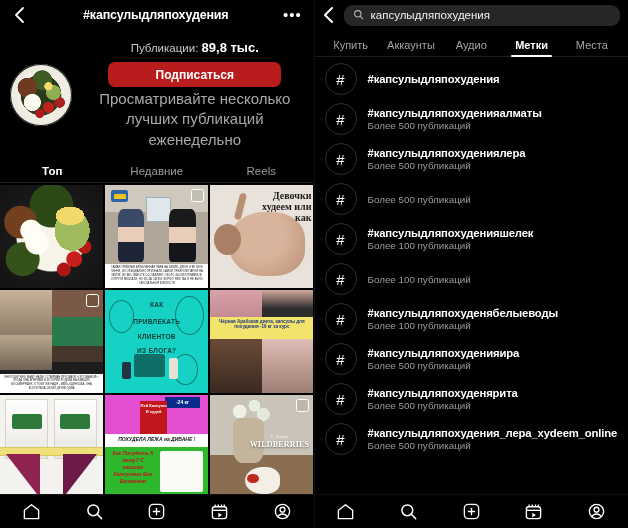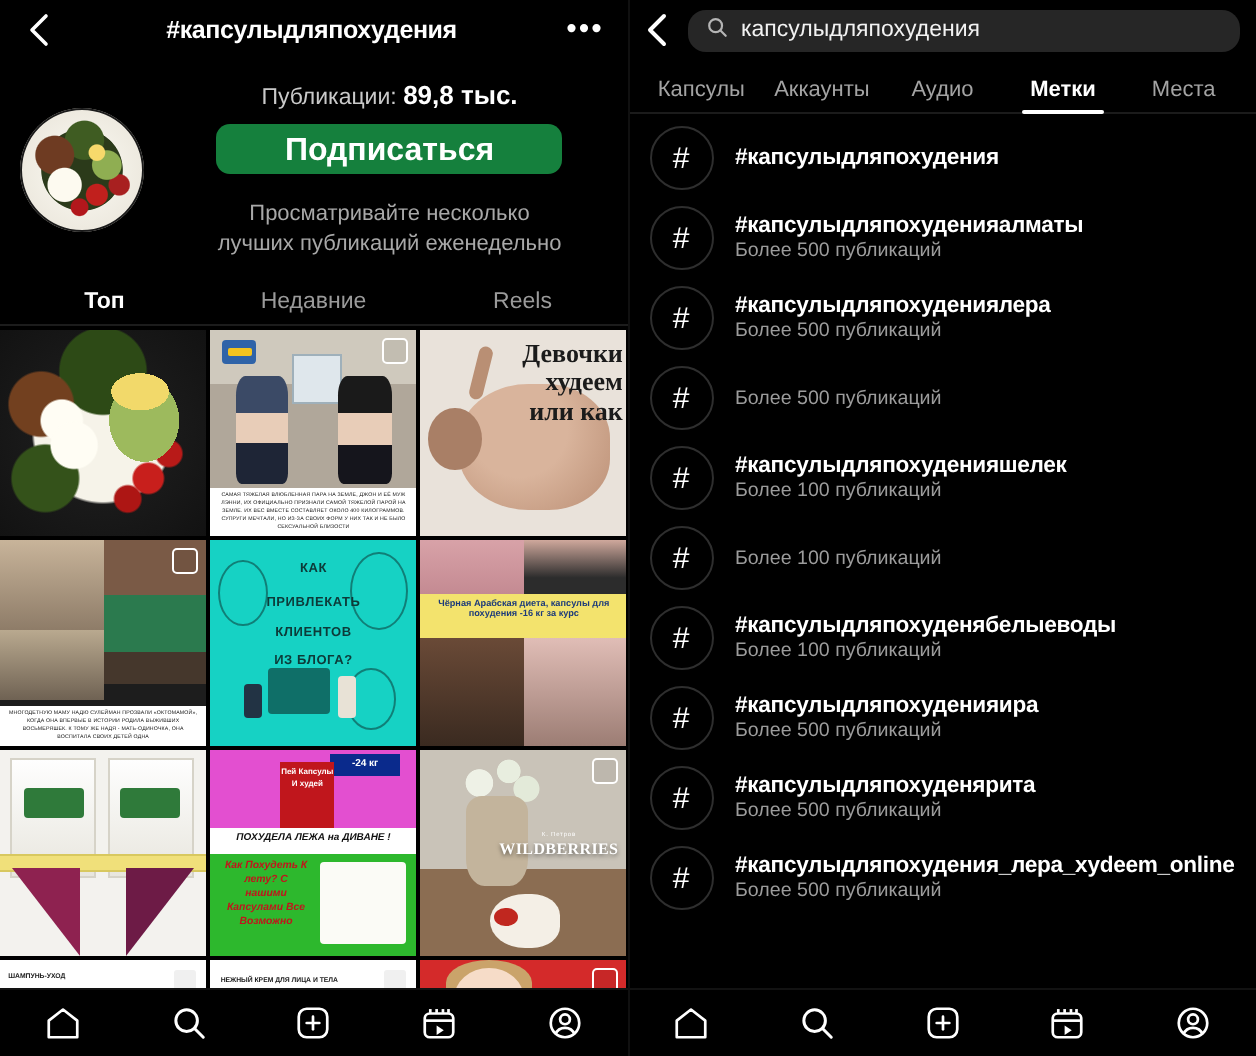--- a/index.html
+++ b/index.html
@@ -33,24 +33,24 @@
       radial-gradient(circle at 80% 62%, #a82020 0 8%, rgba(168,32,32,0) 9%),
       radial-gradient(circle at 50% 50%, #2b3a1a 0 46%, #f2efe6 47%, #e7e2d6 100%);
     background-color:#eceade;
     box-shadow:inset 0 0 0 1px #1b1b1b;
   }
   .pstats{flex:1;padding-left:14px;text-align:center;}
   .pcount{font-size:11.5px;color:#c9c9c9;margin-top:2px;}
   .pcount b{color:#fff;font-size:13px;font-weight:bold;}
   .follow-btn{
     display:block;margin:7px auto 0 auto;width:173px;height:25px;line-height:25px;
-    background:#15803d;border-radius:7px;color:#fff;font-size:16px;font-weight:bold;
+    background:#b91c1c;border-radius:7px;color:#fff;font-size:12px;font-weight:bold;
     text-align:center;border:0;cursor:pointer;font-family:inherit;
   }
-  .phint{margin-top:13px;font-size:11px;color:#a8a8a8;line-height:1.35;}
+  .phint{margin-top:2px;font-size:15px;color:#a8a8a8;line-height:1.35;}
 
   .tabs{display:flex;height:22px;align-items:center;border-bottom:1px solid #1c1c1c;margin-top:6px;}
   .tab{flex:1;text-align:center;font-size:11.5px;color:#9a9a9a;cursor:pointer;}
   .tab.active{color:#fff;font-weight:bold;text-align:center;}
 
   .grid{display:grid;grid-template-columns:repeat(3,1fr);gap:2px;padding:2px 0 0 0;}
   .cell{position:relative;width:100%;padding-top:100%;overflow:hidden;background:#111;}
   .cell > .art{position:absolute;inset:0;}
   .multi{position:absolute;top:4px;right:4px;width:11px;height:11px;border:1.5px solid #fff;border-radius:2.5px;background:rgba(0,0,0,.06);}
   .multi::before{content:"";position:absolute;top:-3px;right:-3px;width:11px;height:11px;border:1.5px solid #fff;border-radius:2.5px;z-index:-1;}
@@ -84,21 +84,21 @@
   .a-couple .f1{left:12%;background:linear-gradient(#3b4a66 0 34%,#e8cdb8 34% 62%,#1e2536 62% 100%);}
   .a-couple .f2{right:12%;background:linear-gradient(#1a1a1a 0 34%,#e8cdb8 34% 64%,#15151c 64% 100%);}
   .a-couple .board{position:absolute;top:12%;left:40%;width:22%;height:22%;background:#dfe7ec;border:1px solid #9fb0ba;}
   .a-couple .tbl{position:absolute;top:5%;left:6%;width:16%;height:12%;background:#2f63a8;border-radius:2px;}
   .a-couple .tbl::after{content:"";position:absolute;left:14%;top:30%;width:72%;height:40%;background:#f3c31f;border-radius:1px;}
 
   .a-meme{background:#e9e2da;}
   .a-meme .body{position:absolute;left:18%;top:26%;width:74%;height:62%;border-radius:46% 42% 40% 46%;background:radial-gradient(circle at 40% 35%,#d9b49c 0 40%,#bb8f75 100%);}
   .a-meme .head{position:absolute;left:4%;top:38%;width:26%;height:30%;border-radius:50%;background:#a97f66;}
   .a-meme .arm{position:absolute;left:26%;top:8%;width:7%;height:26%;background:#b98f74;border-radius:4px;transform:rotate(14deg);}
-  .a-meme .memetxt{position:absolute;right:2%;top:5%;width:58%;text-align:right;font-size:13px;line-height:1.12;font-weight:bold;color:#1b1b1b;font-family:"Liberation Serif",serif;}
+  .a-meme .memetxt{position:absolute;right:2%;top:5%;width:58%;text-align:right;font-size:10px;line-height:1.12;font-weight:bold;color:#1b1b1b;font-family:"Liberation Serif",serif;}
 
   .a-collage{background:#1d1d1d;}
   .a-collage .q{position:absolute;}
   .a-collage .q1{left:0;top:0;width:50%;height:44%;background:linear-gradient(#c8b49a,#8e7c68);}
   .a-collage .q2{left:50%;top:0;width:50%;height:70%;background:linear-gradient(#7a5a46 0 38%,#2b7a4e 38% 78%,#45372c 78% 100%);}
   .a-collage .q3{left:0;top:44%;width:50%;height:34%;background:linear-gradient(#b9a98f,#6f6253);}
 
   .a-teal{background:#16d2c4;}
   .a-teal .t{position:absolute;left:0;right:0;text-align:center;font-size:6.5px;font-weight:bold;color:#0d3b39;letter-spacing:.3px;}
   .a-teal .sq{position:absolute;left:28%;top:62%;width:30%;height:22%;background:#0f6f68;border-radius:2px;}
@@ -427,21 +427,21 @@
           <svg width="11" height="11" viewBox="0 0 24 24" fill="none" stroke="#b5b5b5" stroke-width="2.4" stroke-linecap="round">
               <circle cx="10.5" cy="10.5" r="7"></circle>
               <line x1="15.8" y1="15.8" x2="21.5" y2="21.5"></line>
             </svg>
         </span>
         <input placeholder="Поиск" value="капсулыдляпохудения" style="">
       </div>
     </div>
 
     <div class="rtabs">
-      <div class="rtab">Капсулы</div>
+      <div class="rtab">Купить</div>
       <div class="rtab">Аккаунты</div>
       <div class="rtab">Аудио</div>
       <div class="rtab active">Метки</div>
       <div class="rtab">Места</div>
     </div>
 
     <div class="hlist">
       <div class="hrow">
         <div class="hicon">#</div>
         <div class="htxt">

